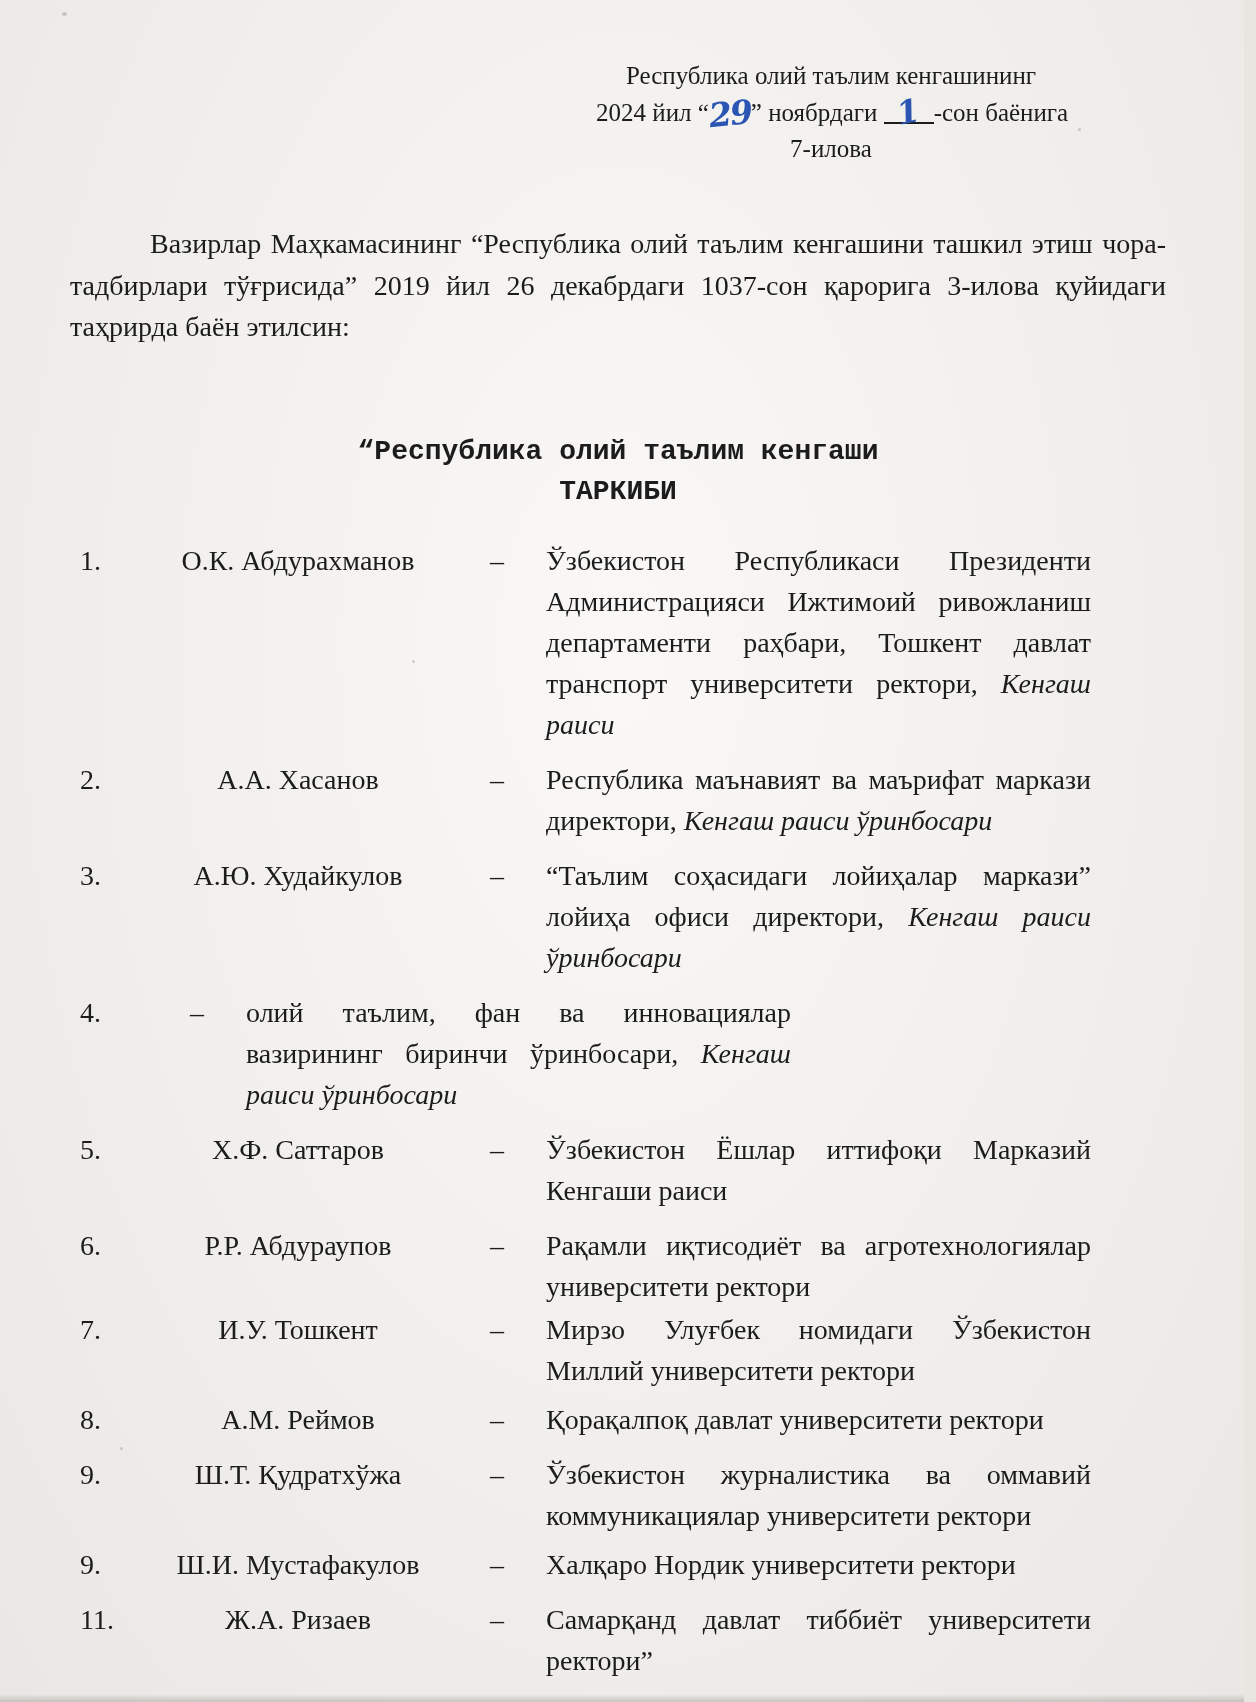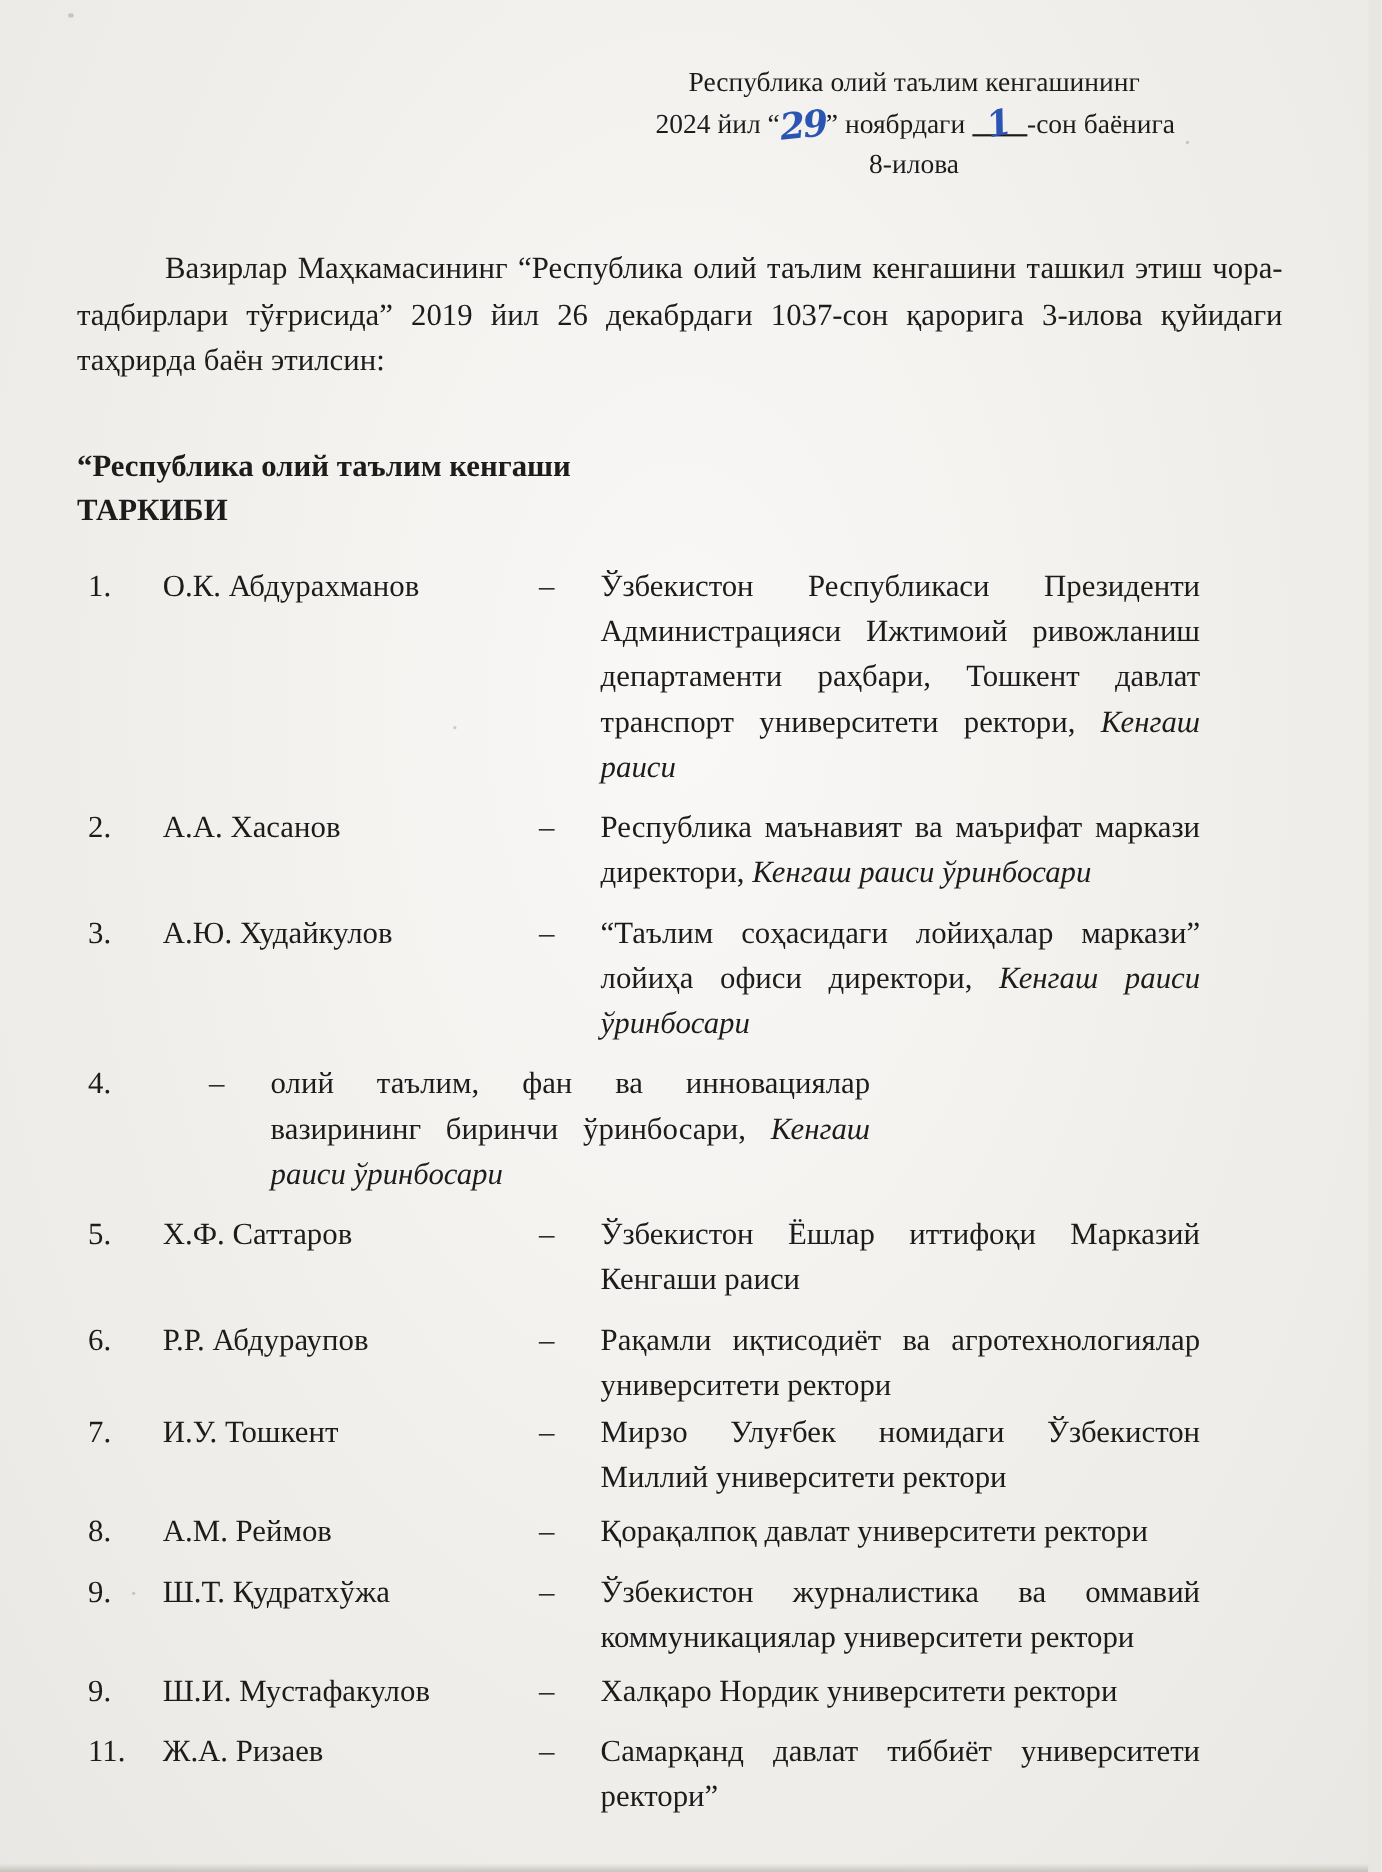--- a/index.html
+++ b/index.html
@@ -67,54 +67,55 @@
   .intro {
     margin: 56px 78px 0 70px;
     font-size: 28px;
     line-height: 41.5px;
     text-align: justify;
     text-indent: 80px;
   }
 
   
   .title-block {
-    margin: 56px 78px 0 70px;
-    text-align: left;
+    margin: 84px 78px 0 70px;
+    text-align: center;
     font-weight: 700;
     font-size: 28px;
     line-height: 40px;
+    font-family: Liberation Mono, monospace;
   }
 
   
   .members { margin-top: 28px; }
   .row {
     display: flex;
     font-size: 28px;
     line-height: 41px;
     margin-top: 14px;
   }
   .row:first-child { margin-top: 0; }
   .row:nth-of-type(7) { margin-top: 2px; }
   .row:nth-of-type(8) { margin-top: 8px; }
   .row:nth-of-type(10) { margin-top: 8px; }
   .num  { flex: 0 0 68px; margin-left: 80px; }
-  .name { flex: 0 0 300px; }
+  .name { flex: 0 0 300px; text-align: center; }
   .dash { flex: 0 0 98px; text-align: center; }
   .role { flex: 0 0 545px; text-align: justify; }
   .it { font-style: italic; }
 </style>
 </head>
 <body>
 
 <div class="page">
 
   <div class="header">
     <div>Республика олий таълим кенгашининг</div>
     <div><span>2024 йил “</span><span class="hw hw-day">29</span><span>” ноябрдаги </span><span class="blank-line"><span class="hw hw-one">1</span></span><span>-сон баёнига</span></div>
-    <div>8-илова</div>
+    <div>7-илова</div>
   </div>
 
   <p class="intro">Вазирлар Маҳкамасининг “Республика олий таълим кенгашини ташкил этиш чора-тадбирлари тўғрисида” 2019 йил 26 декабрдаги 1037-сон қарорига 3-илова қуйидаги таҳрирда баён этилсин:</p>
 
   <div class="title-block">
     <div>“Республика олий таълим кенгаши</div>
     <div>ТАРКИБИ</div>
   </div>
 
   <div class="members">

